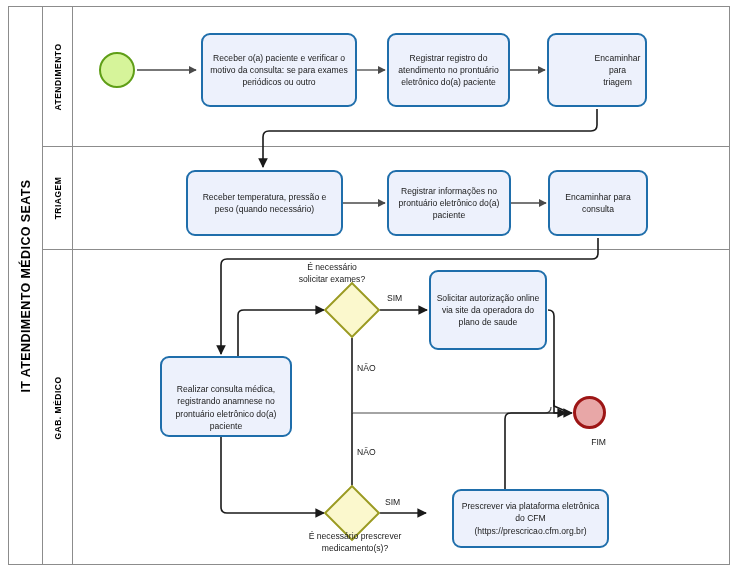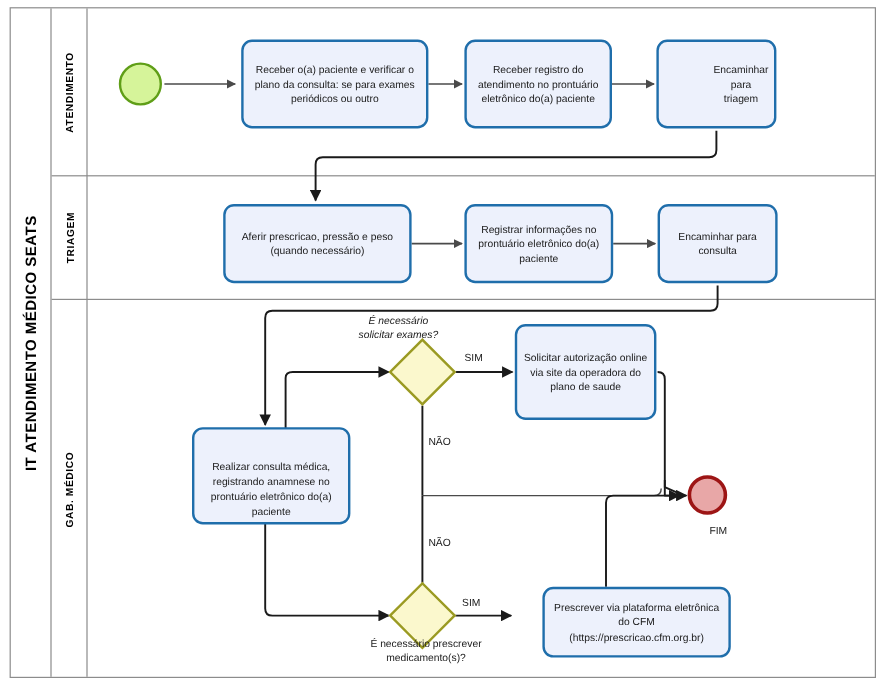--- a/index.html
+++ b/index.html
@@ -233,33 +233,33 @@
 
       <path d="M 379 513 L 426 513" marker-end="url(#arrow)"></path>
 
       <path d="M 505 489 L 505 419 Q 505 413 511 413 L 566 413" marker-end="url(#arrow)"></path>
     </g>
   </svg>
 
   <div class="node event-start" style="left:99px; top:52px; width:36px; height:36px;"></div>
 
   <div class="node task" style="left:201px; top:33px; width:156px; height:74px;">
-    <span>Receber o(a) paciente e verificar o plano da consulta: se para exames periódicos ou  outro</span>
+    <span>Receber o(a) paciente e verificar o motivo da consulta: se para exames periódicos ou  outro</span>
   </div>
 
   <div class="node task" style="left:387px; top:33px; width:123px; height:74px;">
-    <span>Receber registro do atendimento no prontuário eletrônico do(a) paciente</span>
+    <span>Registrar registro do atendimento no prontuário eletrônico do(a) paciente</span>
   </div>
 
   <div class="node task" style="left:547px; top:33px; width:100px; height:74px;padding-left:46px;">
     <span>Encaminhar para triagem</span>
   </div>
 
   <div class="node task" style="left:186px; top:170px; width:157px; height:66px;">
-    <span>Aferir prescricao, pressão e peso (quando necessário)</span>
+    <span>Receber temperatura, pressão e peso (quando necessário)</span>
   </div>
 
   <div class="node task" style="left:387px; top:170px; width:124px; height:66px;">
     <span>Registrar informações no prontuário eletrônico do(a) paciente</span>
   </div>
 
   <div class="node task" style="left:548px; top:170px; width:100px; height:66px;">
     <span>Encaminhar para consulta</span>
   </div>
 
@@ -276,21 +276,21 @@
   <div class="node gateway" style="left:332px; top:493px; width:40px; height:40px;"></div>
 
   <div class="node task" style="left:452px; top:489px; width:157px; height:59px;">
     <span>Prescrever via plataforma eletrônica do CFM (https://prescricao.cfm.org.br)</span>
   </div>
 
   <div class="node event-end" style="left:573px; top:396px; width:33px; height:33px;"></div>
 
   <div class="node-caption" style="left:573px; top:437px; width:33px;">FIM</div>
 
-  <div class="flow-label two-line" style="left:277px; top:262px; width:110px;font-style:italic;">
+  <div class="flow-label two-line" style="left:277px; top:262px; width:110px;">
     <span>É necessário</span><br>
     <span>solicitar exames?</span>
   </div>
 
   <div class="flow-label two-line" style="left:275px; top:531px; width:160px;">
     <span>É necessário prescrever</span><br>
     <span>medicamento(s)?</span>
   </div>
 
   <div class="flow-label" style="left:387px; top:293px;">SIM</div>

